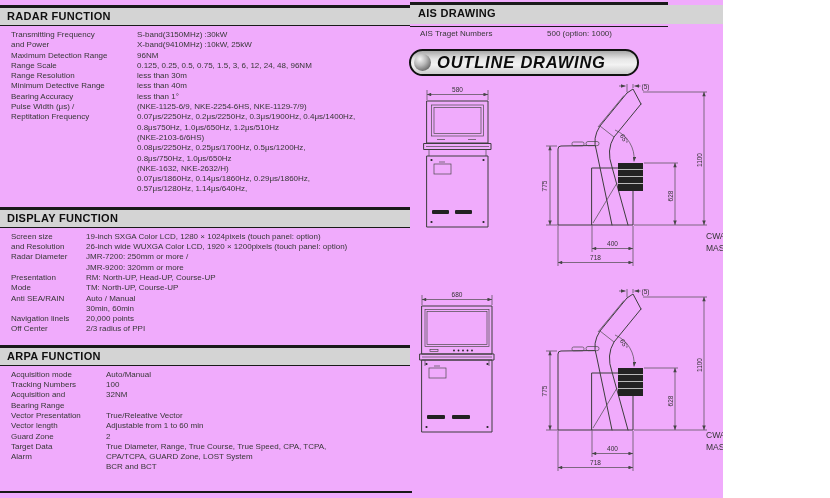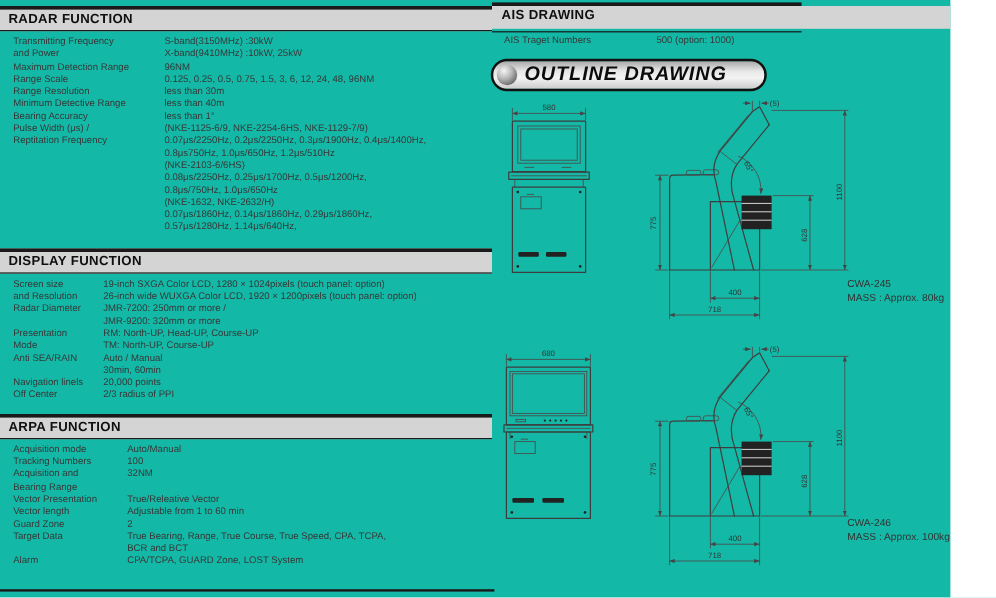--- a/index.html
+++ b/index.html
@@ -1,16 +1,16 @@
 <!DOCTYPE html>
 <html><head>
 <meta charset="utf-8">
 <style>
   html,body{margin:0;padding:0;background:#fff;}
-  .page{position:relative;width:792px;height:498px;background:#14b8a6;overflow:hidden;
+  .page{position:relative;width:723px;height:498px;background:#f0abfc;overflow:hidden;
         font-family:"Liberation Sans",sans-serif;}
   
   .left-col{position:absolute;left:0;top:5px;width:410px;}
   .sec-header{border-top:3px solid #1a1a1a;border-bottom:1.5px solid #1a1a1a;background:#d4d4d4;
               color:#0f0f0f;font-size:11px;font-weight:bold;letter-spacing:.3px;
               padding:2px 6px 3px 7px;box-sizing:border-box;}
   .spec{padding:4px 0 0 11px;}
   .row{display:flex;font-size:8px;line-height:10.3px;color:#373737;white-space:nowrap;}
   .lbl{flex:0 0 auto;}
   .val{flex:0 0 auto;}
@@ -197,29 +197,29 @@
         <div class="row">
         <span class="lbl">Vector length</span>
         <span class="val">Adjustable from 1 to 60 min</span>
       </div>
         <div class="row">
         <span class="lbl">Guard Zone</span>
         <span class="val">2</span>
       </div>
         <div class="row">
         <span class="lbl">Target Data</span>
-        <span class="val">True Bearing, Range, True Course, True Speed, CPA, TCPA,</span>
-      </div>
-        <div class="row">
-        <span class="lbl"></span>
-        <span class="val">BCR and BCT</span>
+        <span class="val">True Diameter, Range, True Course, True Speed, CPA, TCPA,</span>
       </div>
         <div class="row">
         <span class="lbl">Alarm</span>
         <span class="val">CPA/TCPA, GUARD Zone, LOST System</span>
+      </div>
+        <div class="row">
+        <span class="lbl"></span>
+        <span class="val">BCR and BCT</span>
       </div>
       </div>
   </div>
   <div class="bottom-rule"></div>
 
   <div class="right-col">
 
     <div class="ais-bar">
       <div class="ais-bordered">
         <span>AIS DRAWING</span>

